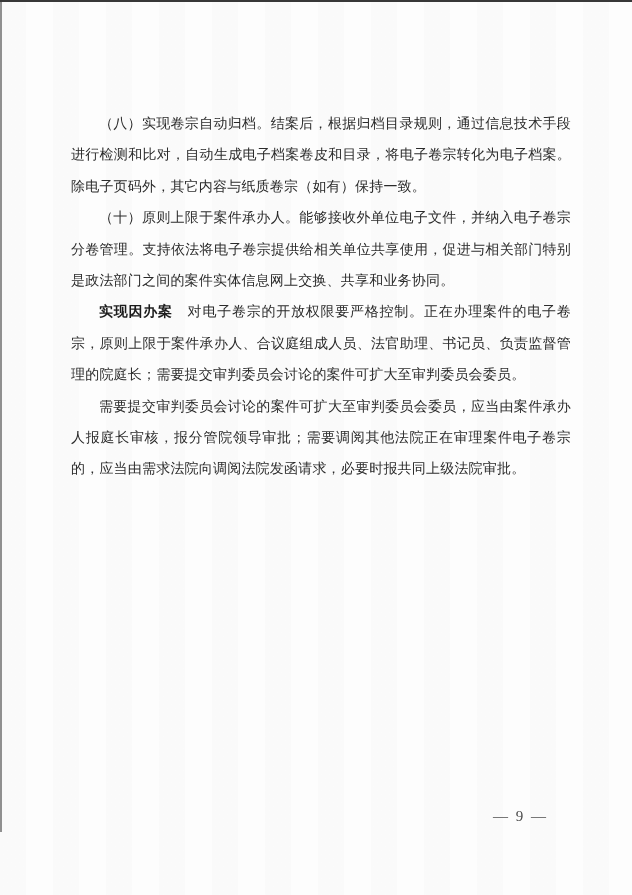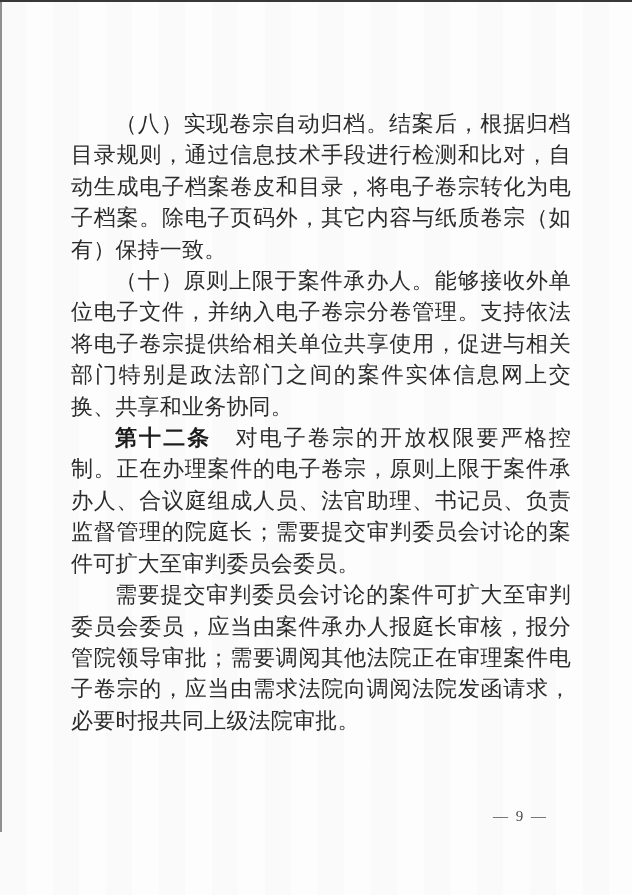--- a/index.html
+++ b/index.html
@@ -31,21 +31,21 @@
     background:var(--edge-shadow);
   }
   .edge-left{
     position:absolute;left:0;top:0;width:2px;height:832px;
     background:var(--edge-shadow);opacity:.55;
   }
   .content{
     position:absolute;
     left:71px;right:61px;top:108px;
     color:var(--text);
-    font-size:22px;
+    font-size:14px;
     line-height:31.4px;
     letter-spacing:0.2px;
     text-align:justify;
   }
   .content p{
     margin:0;
     text-indent:2em;
   }
   .article{
     font-weight:bold;
@@ -68,21 +68,21 @@
   <div class="edge-left"></div>
 
   <div class="content">
     <p>
       <span>（八）实现卷宗自动归档。结案后，根据归档目录规则，通过信息技术手段进行检测和比对，自动生成电子档案卷皮和目录，将电子卷宗转化为电子档案。除电子页码外，其它内容与纸质卷宗（如有）保持一致。</span>
     </p>
     <p>
       <span>（十）原则上限于案件承办人。能够接收外单位电子文件，并纳入电子卷宗分卷管理。支持依法将电子卷宗提供给相关单位共享使用，促进与相关部门特别是政法部门之间的案件实体信息网上交换、共享和业务协同。</span>
     </p>
     <p>
-      <b class="article">第十二条</b><span>　对电子卷宗的开放权限要严格控制。正在办理案件的电子卷宗，原则上限于案件承办人、合议庭组成人员、法官助理、书记员、负责监督管理的院庭长；需要提交审判委员会讨论的案件可扩大至审判委员会委员。</span>
+      <b class="article">实现因办案</b><span>　对电子卷宗的开放权限要严格控制。正在办理案件的电子卷宗，原则上限于案件承办人、合议庭组成人员、法官助理、书记员、负责监督管理的院庭长；需要提交审判委员会讨论的案件可扩大至审判委员会委员。</span>
     </p>
     <p>
       <span>需要提交审判委员会讨论的案件可扩大至审判委员会委员，应当由案件承办人报庭长审核，报分管院领导审批；需要调阅其他法院正在审理案件电子卷宗的，应当由需求法院向调阅法院发函请求，必要时报共同上级法院审批。</span>
     </p>
   </div>
 
   <div class="footer">
     <span>— 9 —</span>
   </div>
 </div>

